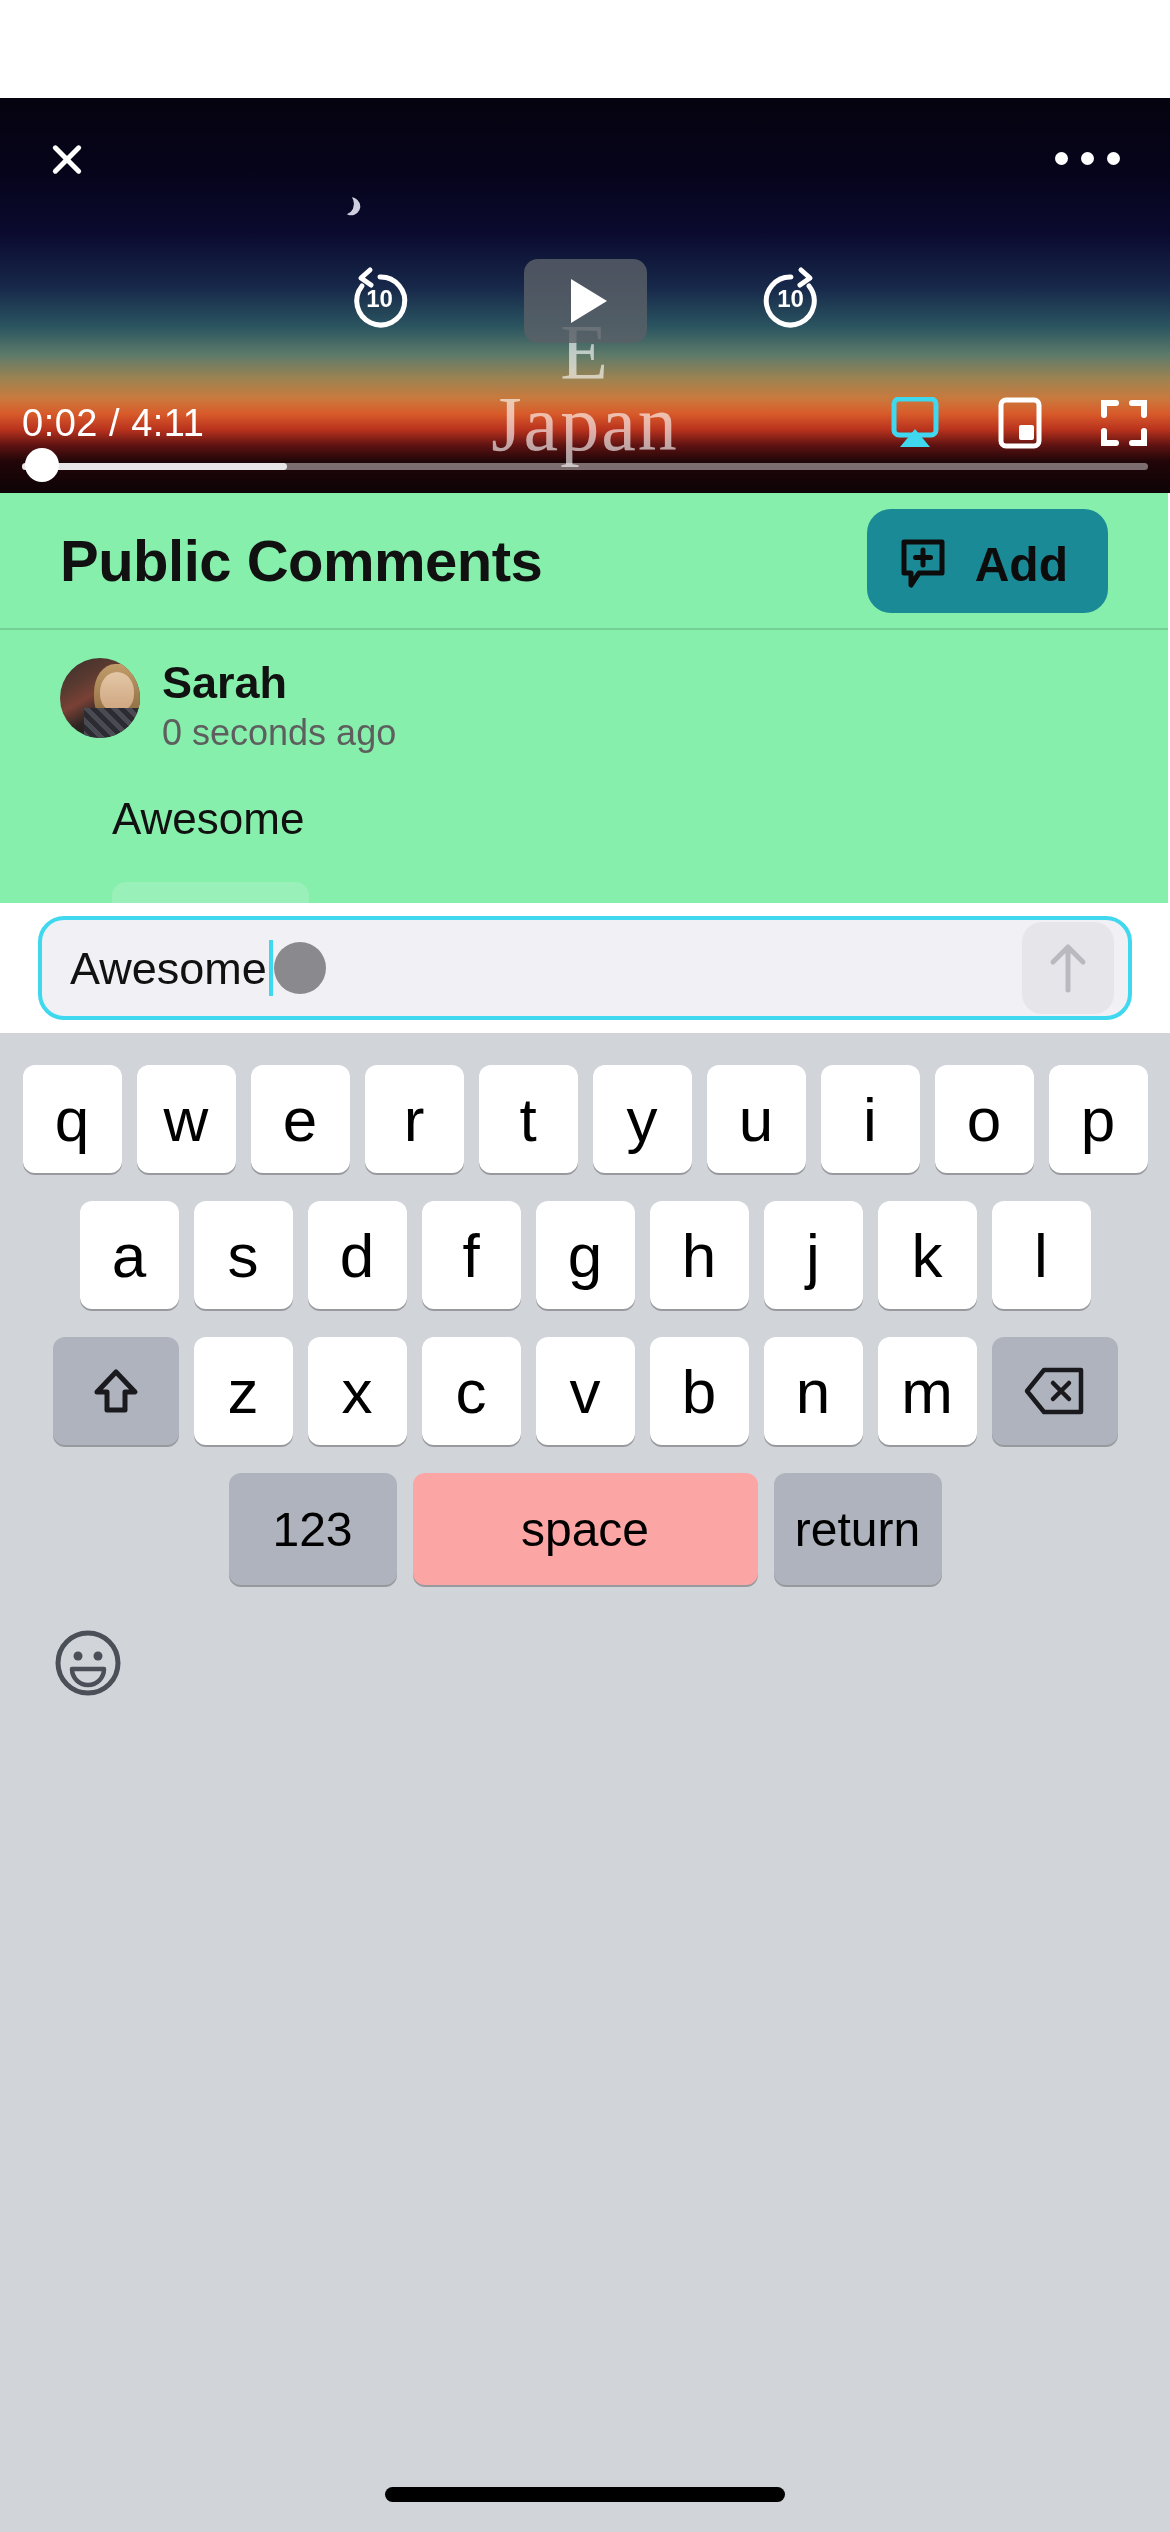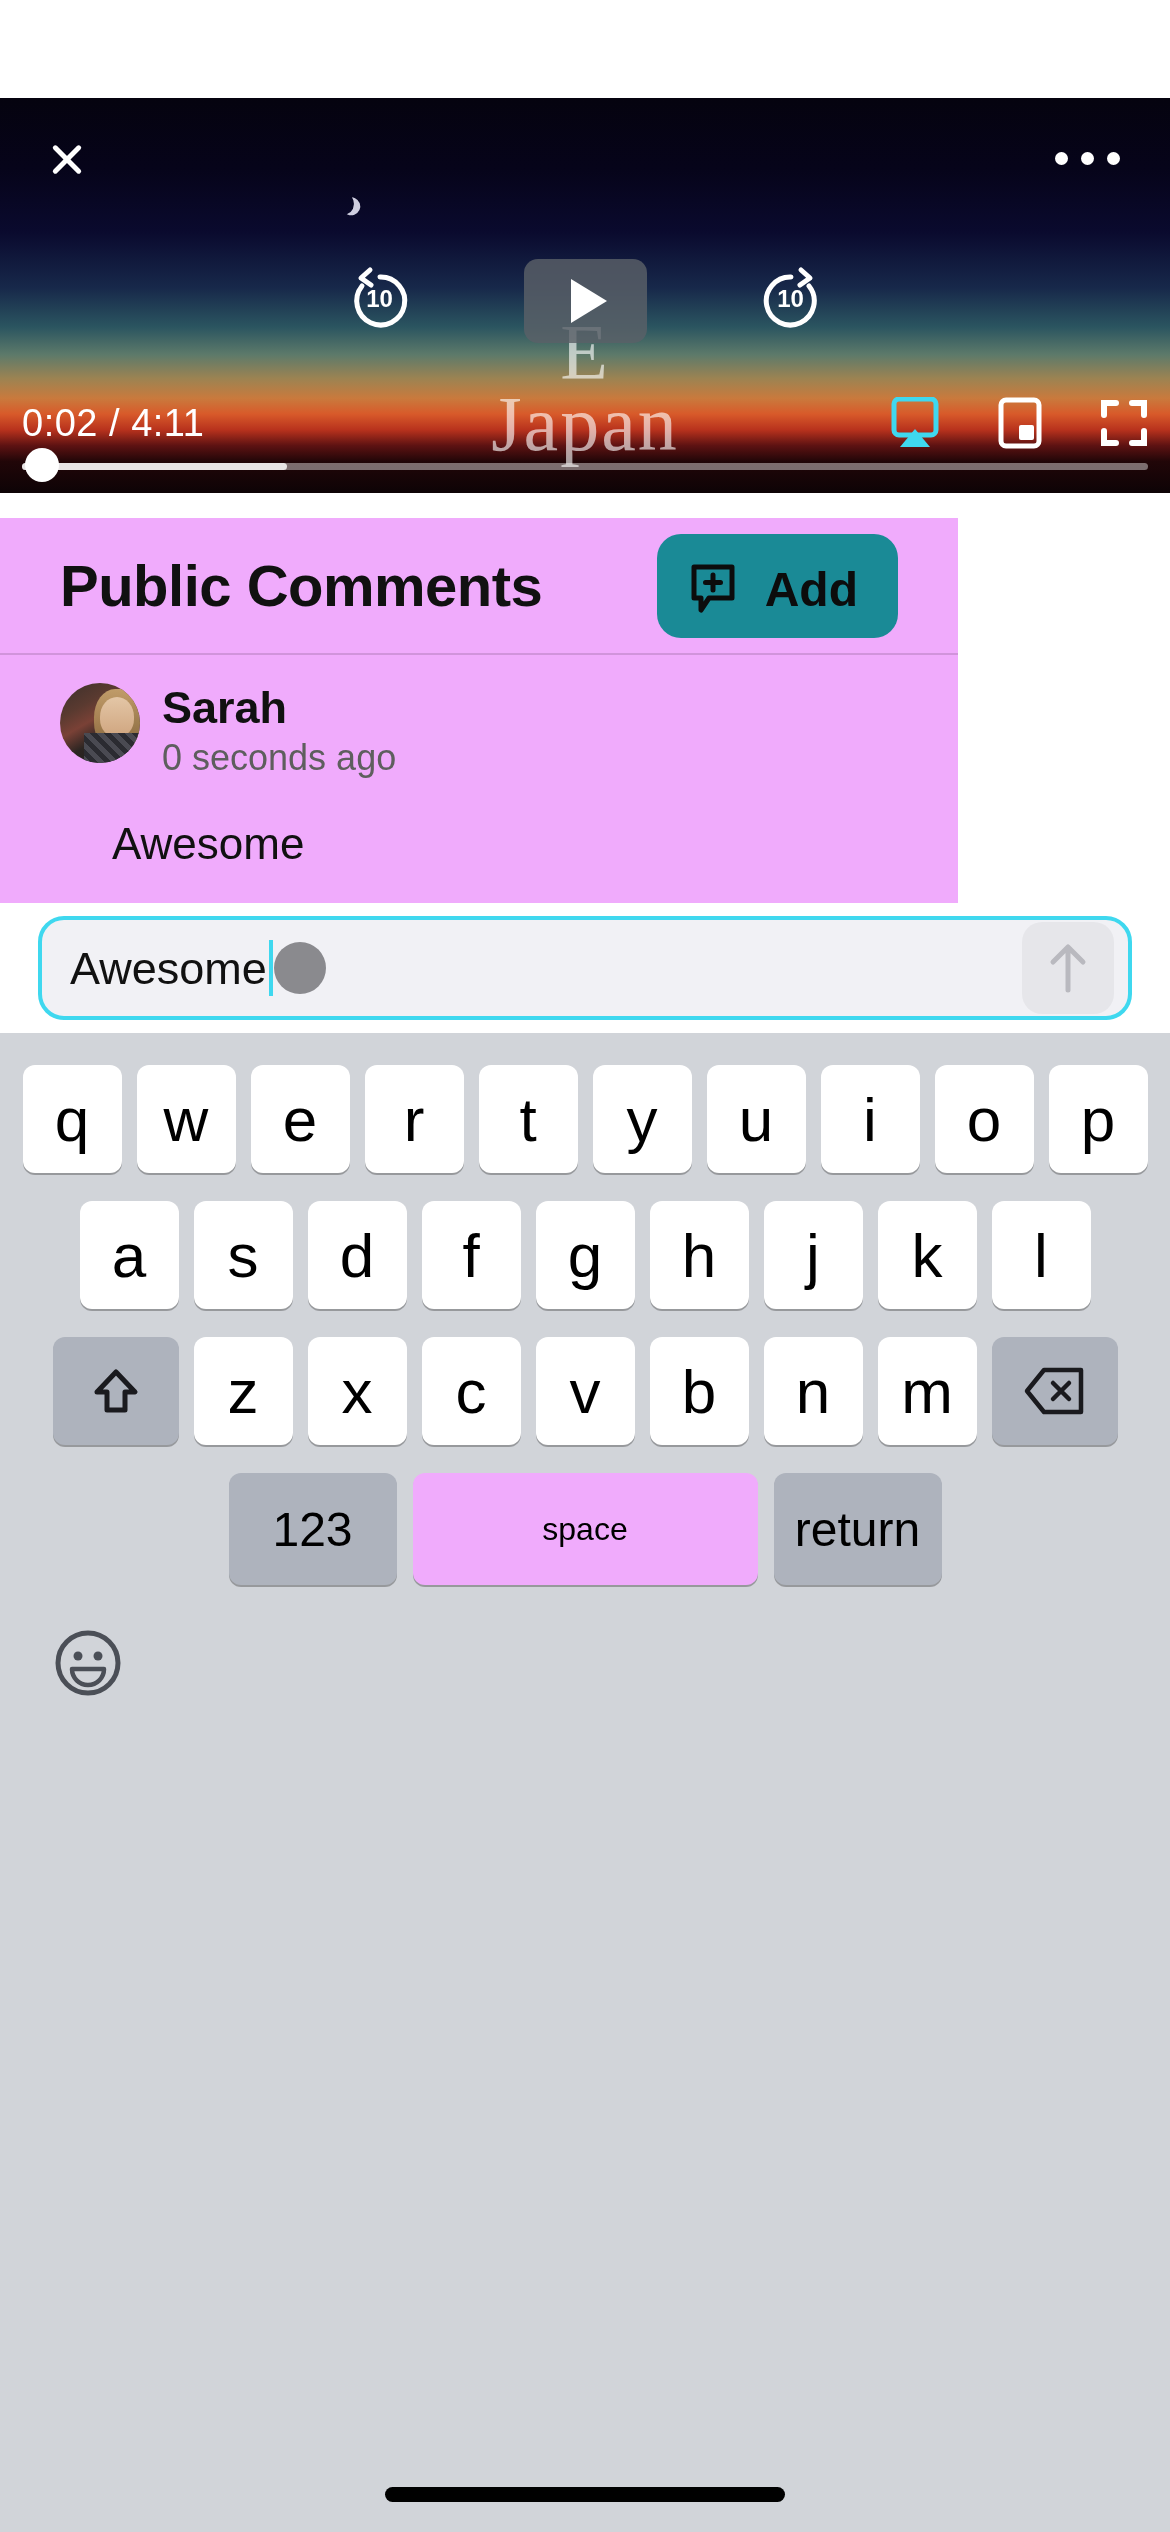--- a/index.html
+++ b/index.html
@@ -69,21 +69,21 @@
   .vbot-row { position:absolute; left:22px; right:22px; top:16px; display:flex; align-items:center; justify-content:space-between; }
   .vtime { color:#fff; font-size:38px; font-weight:500; letter-spacing:.5px; }
   .vicons { display:flex; align-items:center; gap:58px; }
   .ic { cursor:pointer; display:block; }
   .progress { position:absolute; left:22px; right:22px; bottom:22px; height:10px; }
   .ptrack { position:absolute; left:0; right:0; top:2px; height:7px; background:rgba(255,255,255,.42); border-radius:4px; }
   .pbuf   { position:absolute; left:0; top:2px; width:23.5%; height:7px; background:rgba(255,255,255,.82); border-radius:4px; }
   .pthumb { position:absolute; left:3px; top:-13px; width:34px; height:34px; background:#fff; border-radius:50%; cursor:pointer; }
 
   
-  .comments { position:absolute; top:493px; left:0; width:958px; height:410px; background:#f0abfc;margin-top:25px; }
+  .comments { position:absolute; top:493px; left:0; width:1168px; height:410px; background:#86efac; }
   .chead { height:135px; display:flex; align-items:center; justify-content:space-between; padding:0 60px 0 60px; }
   .chead h1 { font-size:58px; font-weight:700; color:#111; letter-spacing:-.5px; }
   .add-btn { display:flex; align-items:center; gap:22px; background:#1a8a96; border-radius:24px; padding:28px 40px 21px 32px; cursor:pointer; }
   .add-btn span { font-size:48px; font-weight:600; color:#0c0c0c; }
   .divider { height:2px; background:rgba(0,0,0,.13); }
 
   .crow { padding:28px 0 0 60px; }
   .cuser { display:flex; align-items:flex-start; gap:22px; }
   .avatar { width:80px; height:80px; border-radius:50%; flex:none; overflow:hidden; position:relative;
             background:linear-gradient(150deg,#3b2f2b 0%,#5a3a30 28%,#7a4136 44%,#2c2522 62%,#1c1a19 100%); }
@@ -118,21 +118,21 @@
   .krow.r4 { gap:16px; padding:0 8px; }
   .key {
     background:#fff; border-radius:12px; box-shadow:0 2px 0 rgba(0,0,0,.28);
     font-size:62px; color:#000; display:flex; align-items:center; justify-content:center;
     cursor:pointer; user-select:none;
   }
   .k-letter { width:99px; height:108px; }
   .k-fn { background:#aeb3bd; }
   .k-shift, .k-back { width:126px; height:108px; }
   .k-123 { width:168px; height:112px; font-size:48px; }
-  .k-space { width:345px; height:112px; font-size:32px; background:#f0abfc; }
+  .k-space { width:345px; height:112px; font-size:48px; background:#fca5a5; }
   .k-return { width:168px; height:112px; font-size:48px; }
   .krow.r2 { padding-left:52px; padding-right:52px; }
   .kbottom { display:flex; align-items:center; padding-left:50px; margin-top:40px; }
   .emoji-key { width:76px; height:76px; cursor:pointer; }
   .home-ind { position:absolute; bottom:30px; left:50%; transform:translateX(-50%); width:400px; height:15px; background:#000; border-radius:10px; }
 </style>
 </head>
 <body>
 
 <div id="screen">

